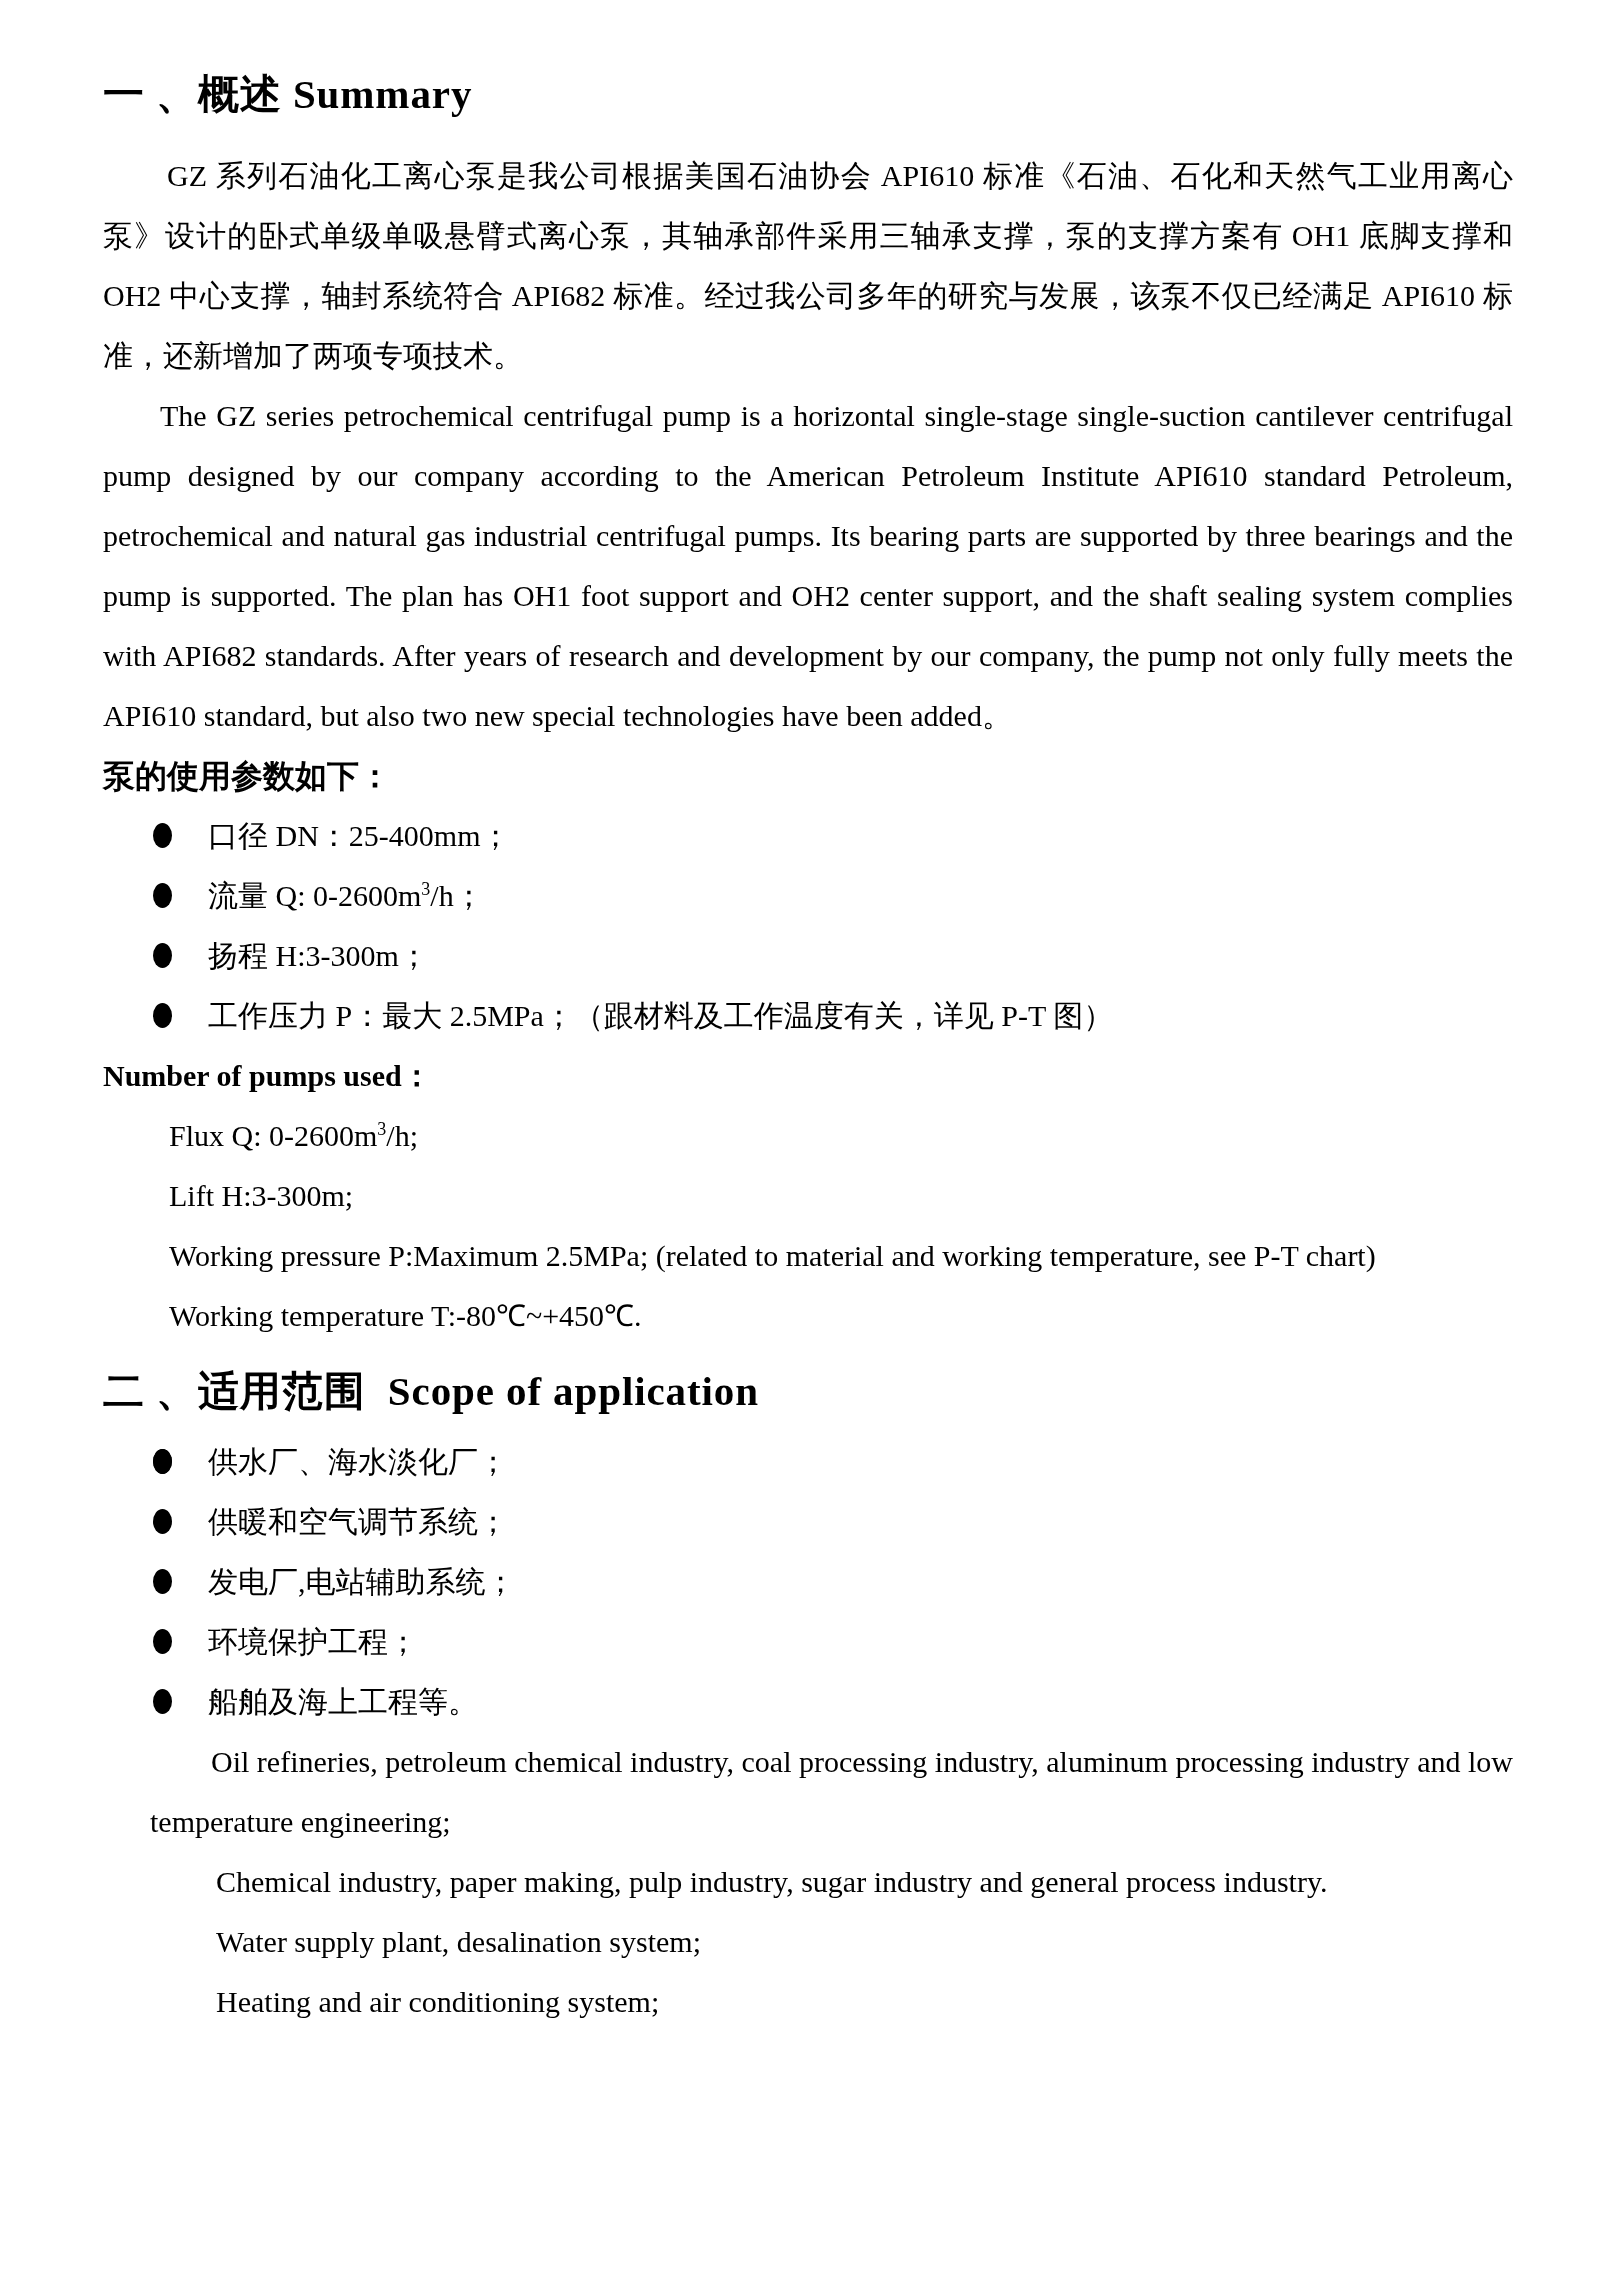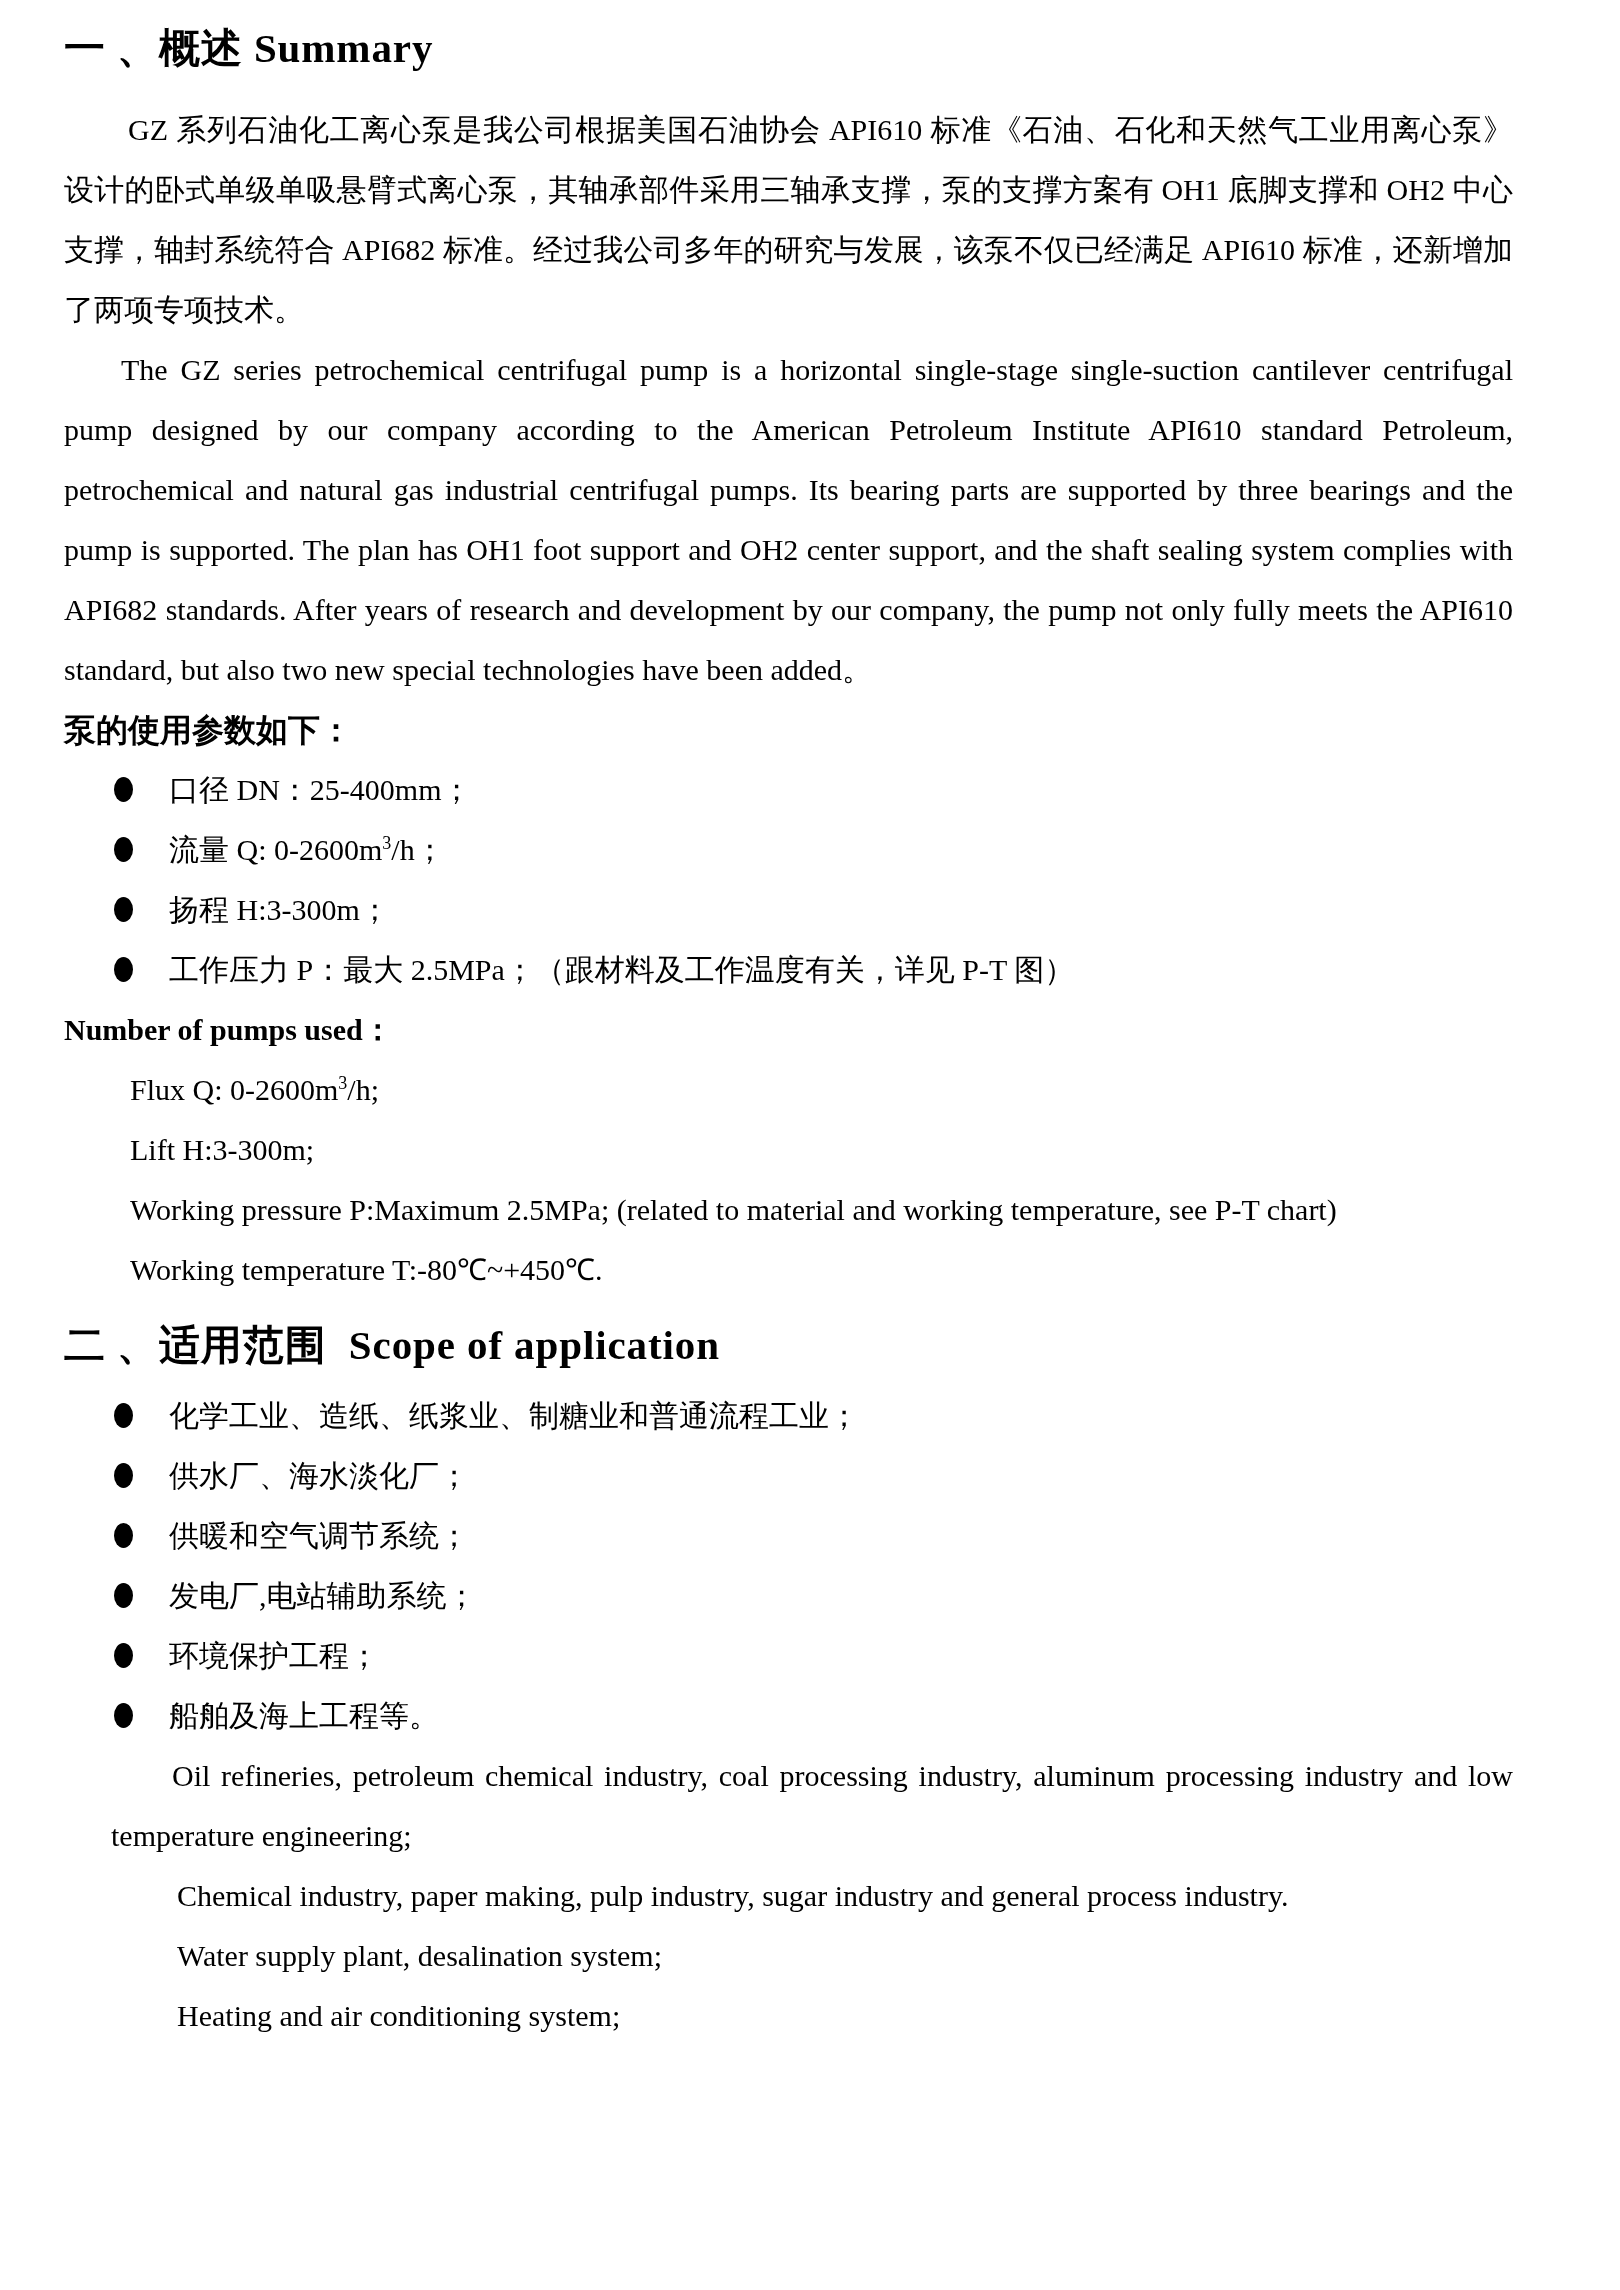--- a/index.html
+++ b/index.html
@@ -8,21 +8,22 @@
     height: 2291px;
     background: #ffffff;
     color: #000000;
     font-family: "Liberation Serif", serif;
     overflow: hidden;
   }
   .page {
     box-sizing: border-box;
     width: 1620px;
     height: 1896px;
-    padding: 23px 107px 0 64px;
+    padding: 23px 107px 0 103px;
+    margin-top: 46px;
   }
   .h1 {
     font-size: 41px;
     font-weight: bold;
     line-height: 50px;
     margin: 0 0 27px 0;
     white-space: pre-wrap;
     letter-spacing: 0.9px;
   }
   .h1.second {
@@ -129,21 +130,20 @@
     <p><span>Lift H:3-300m;</span></p>
     <p><span>Working pressure P:Maximum 2.5MPa; (related to material and working temperature, see P-T chart)</span></p>
     <p><span>Working temperature T:-80℃~+450℃.</span></p>
   </div>
 
   <div class="h1 second">二 、适用范围  Scope of application</div>
 
   <ul class="bullets body-text">
     <li>
       <span class="dot"></span>
-      <span>化学工业、造纸、纸浆业、制糖业和普通流程工业；</span>
     </li>
     <li>
       <span class="dot"></span>
       <span>供水厂、海水淡化厂；</span>
     </li>
     <li>
       <span class="dot"></span>
       <span>供暖和空气调节系统；</span>
     </li>
     <li>

